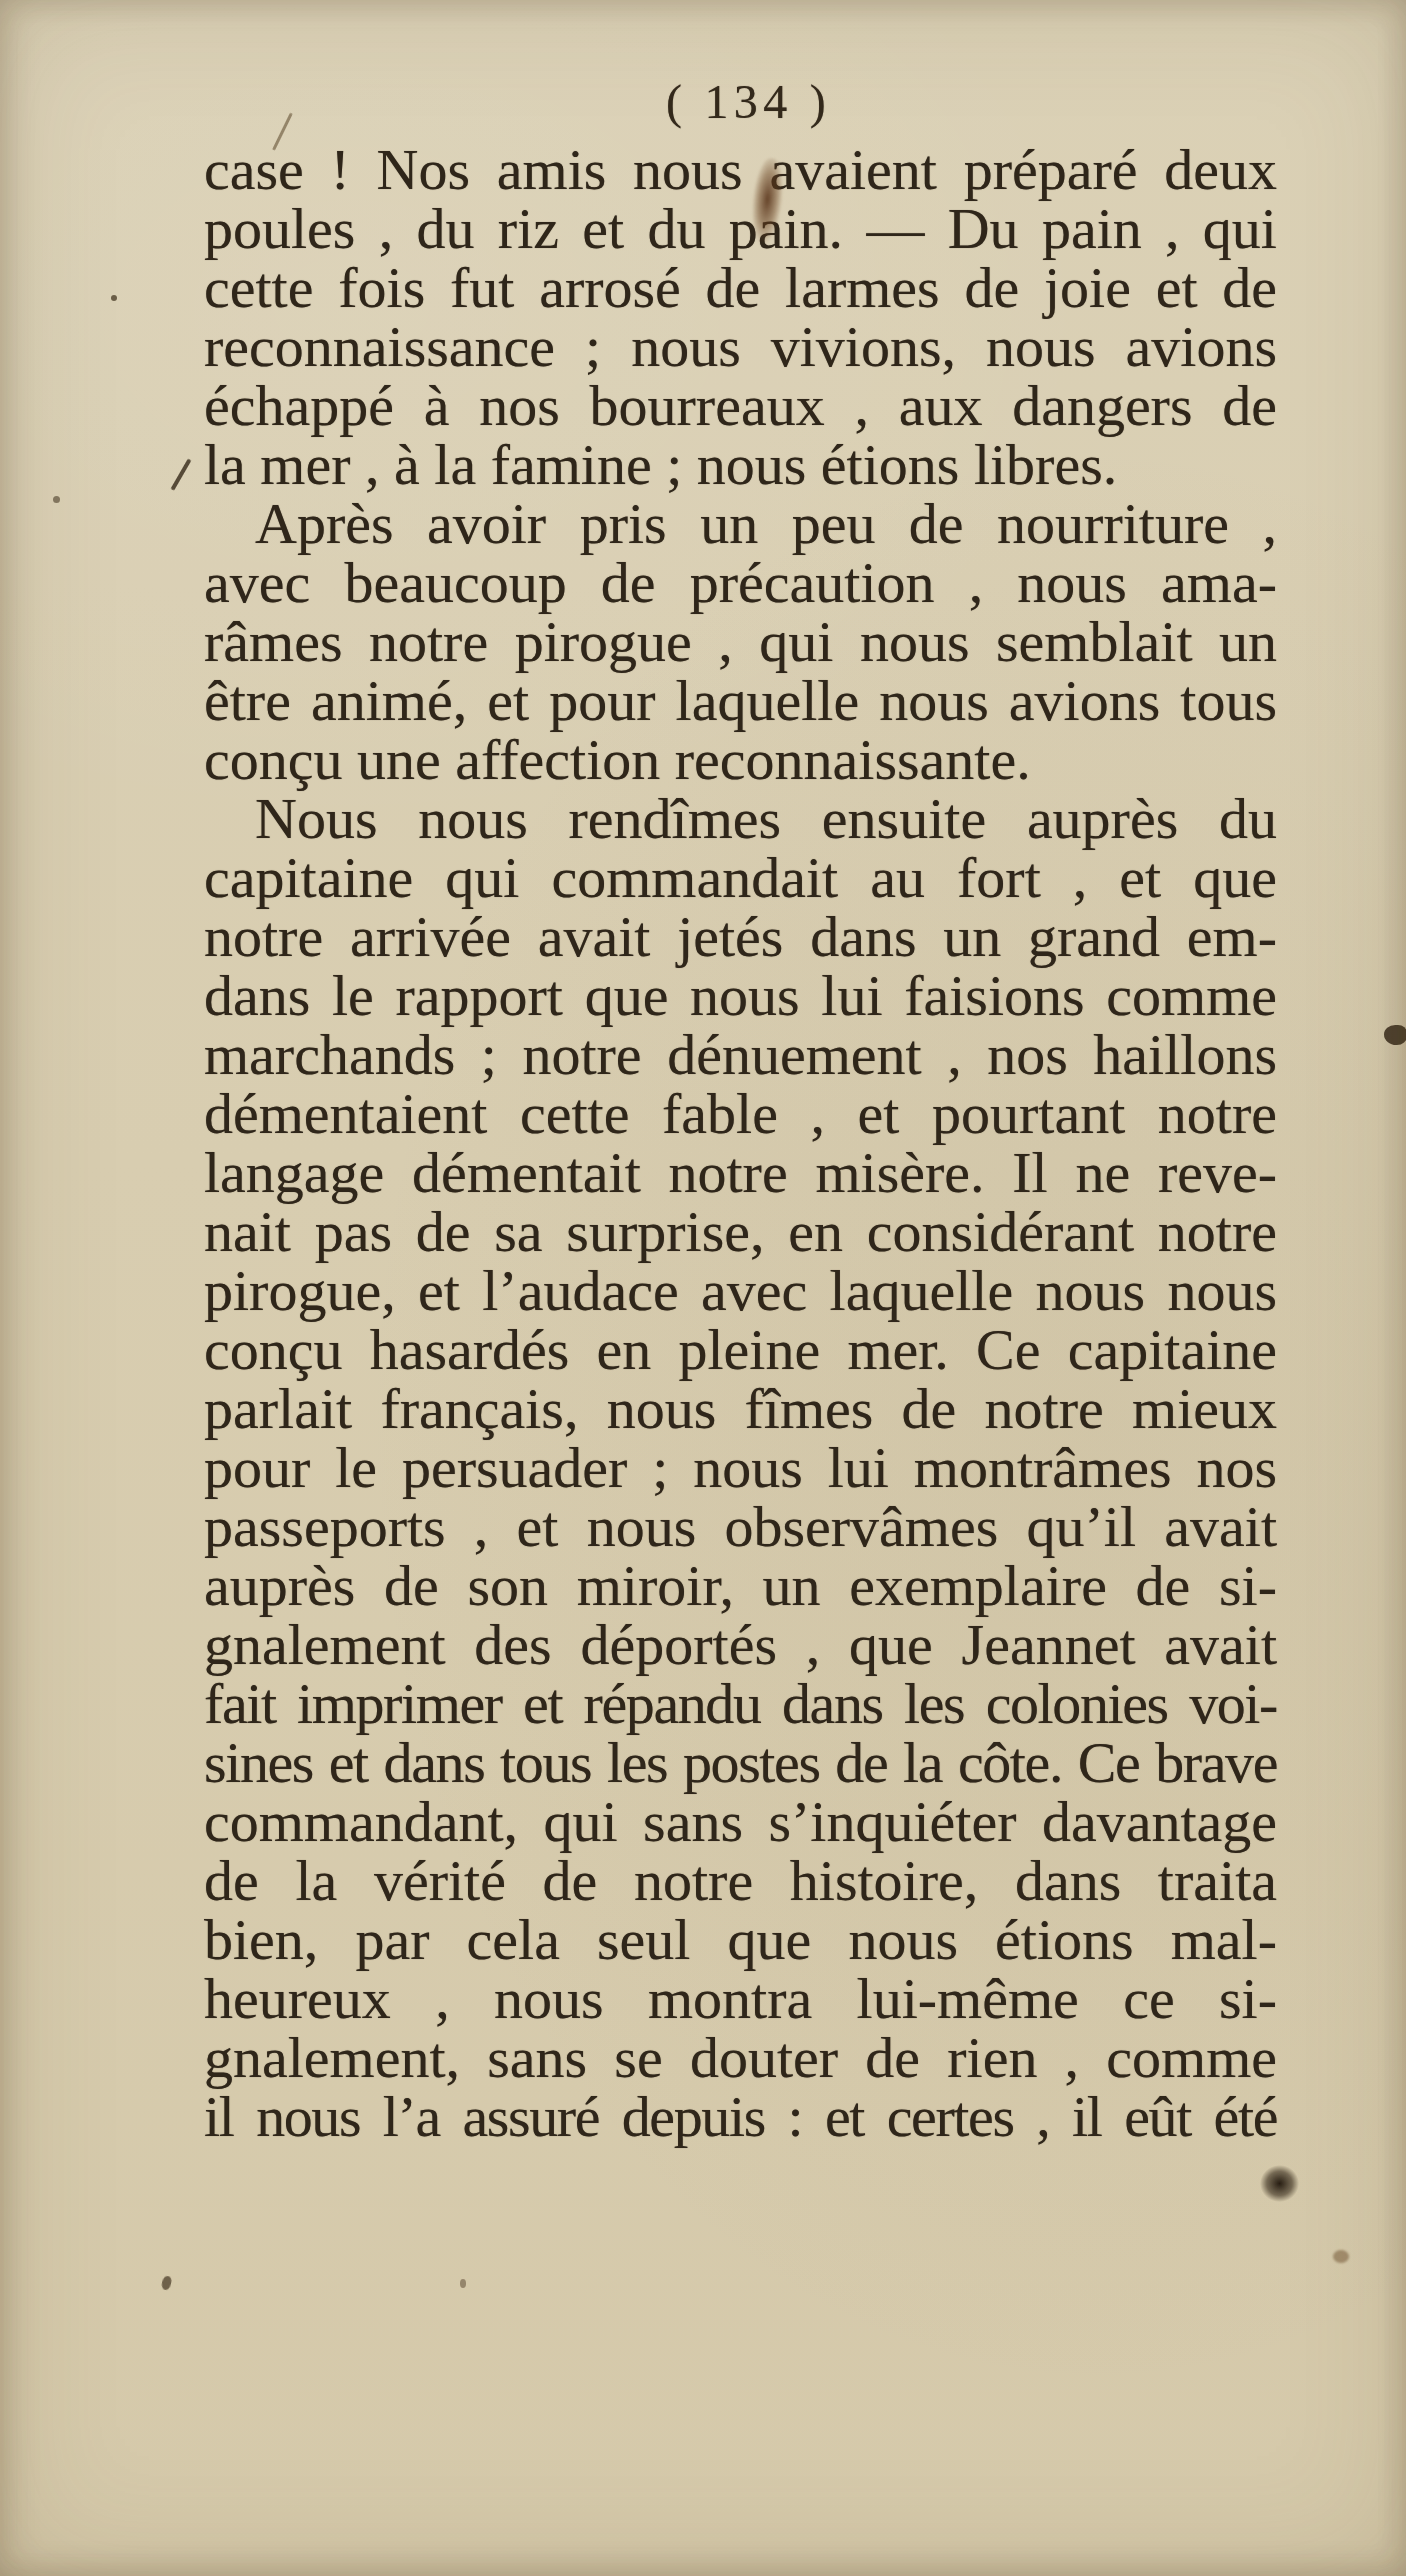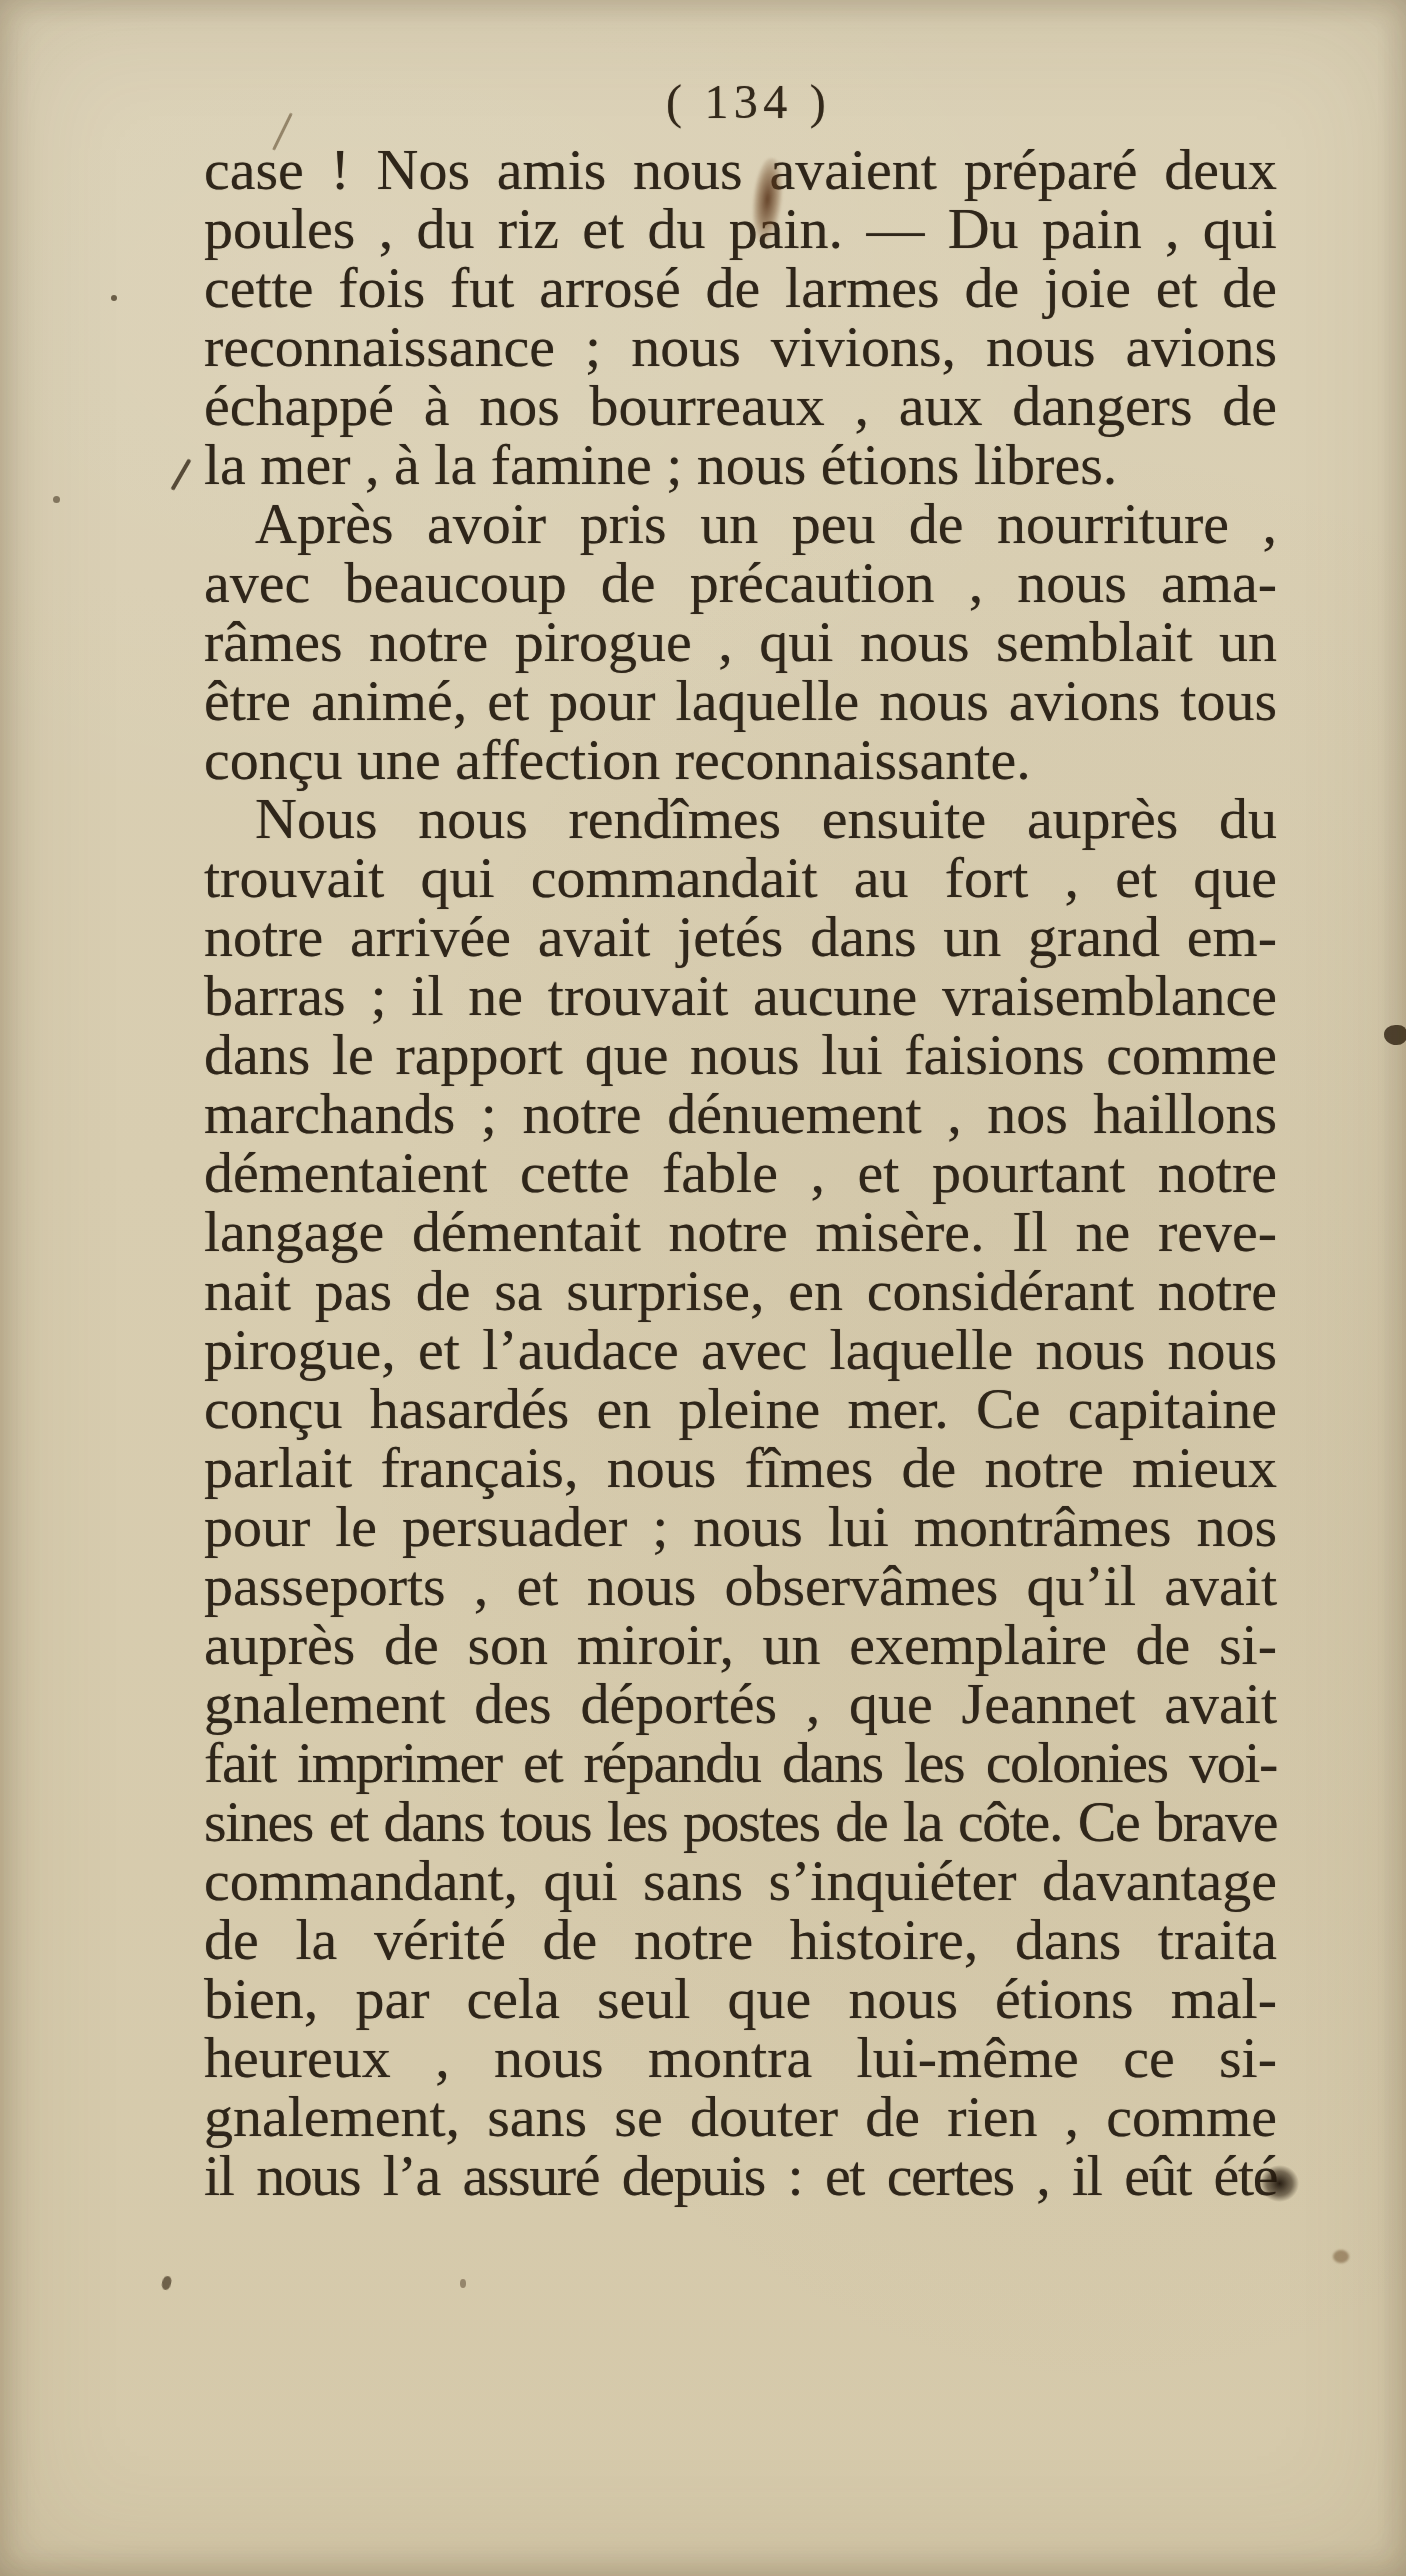--- a/index.html
+++ b/index.html
@@ -119,23 +119,22 @@
     <div class="line j">cette fois fut arrosé de larmes de joie et de</div>
     <div class="line j">reconnaissance ; nous vivions, nous avions</div>
     <div class="line j">échappé à nos bourreaux , aux dangers de</div>
     <div class="line">la mer , à la famine ; nous étions libres.</div>
     <div class="line j indent">Après avoir pris un peu de nourriture ,</div>
     <div class="line j">avec beaucoup de précaution , nous ama-</div>
     <div class="line j">râmes notre pirogue , qui nous semblait un</div>
     <div class="line j">être animé, et pour laquelle nous avions tous</div>
     <div class="line">conçu une affection reconnaissante.</div>
     <div class="line j indent">Nous nous rendîmes ensuite auprès du</div>
-    <div class="line j">trouvait qui commandait au fort , et que</div>
+    <div class="line j">capitaine qui commandait au fort , et que</div>
     <div class="line j">notre arrivée avait jetés dans un grand em-</div>
-    <div class="line j">barras ; il ne trouvait aucune vraisemblance</div>
     <div class="line j">dans le rapport que nous lui faisions comme</div>
     <div class="line j">marchands ; notre dénuement , nos haillons</div>
     <div class="line j">démentaient cette fable , et pourtant notre</div>
     <div class="line j">langage démentait notre misère. Il ne reve-</div>
     <div class="line j">nait pas de sa surprise, en considérant notre</div>
     <div class="line j">pirogue, et l’audace avec laquelle nous nous</div>
     <div class="line j">conçu hasardés en pleine mer. Ce capitaine</div>
     <div class="line j">parlait français, nous fîmes de notre mieux</div>
     <div class="line j">pour le persuader ; nous lui montrâmes nos</div>
     <div class="line j">passeports , et nous observâmes qu’il avait</div>

